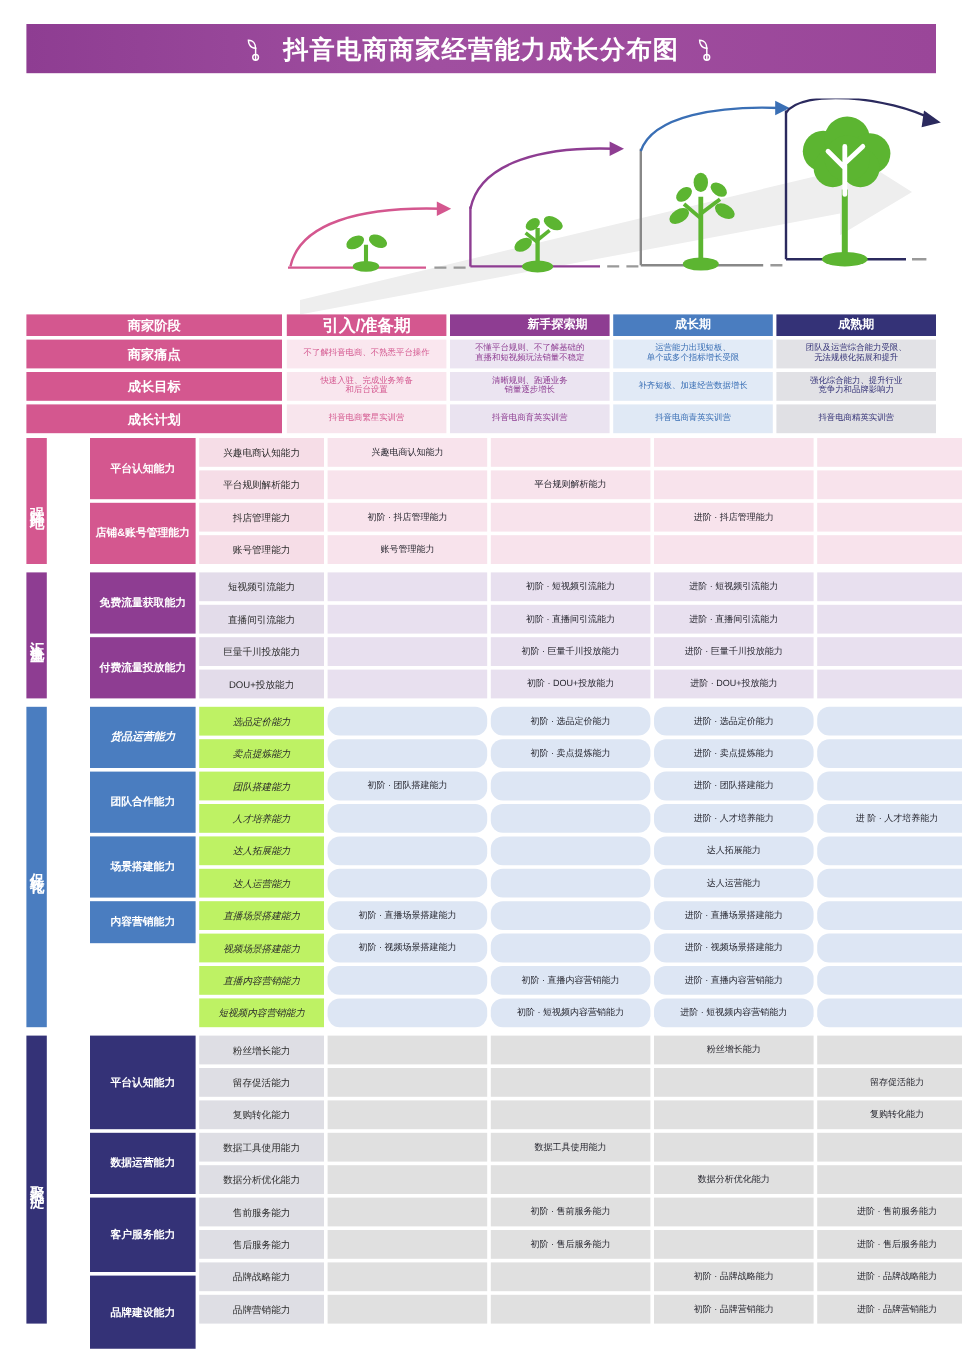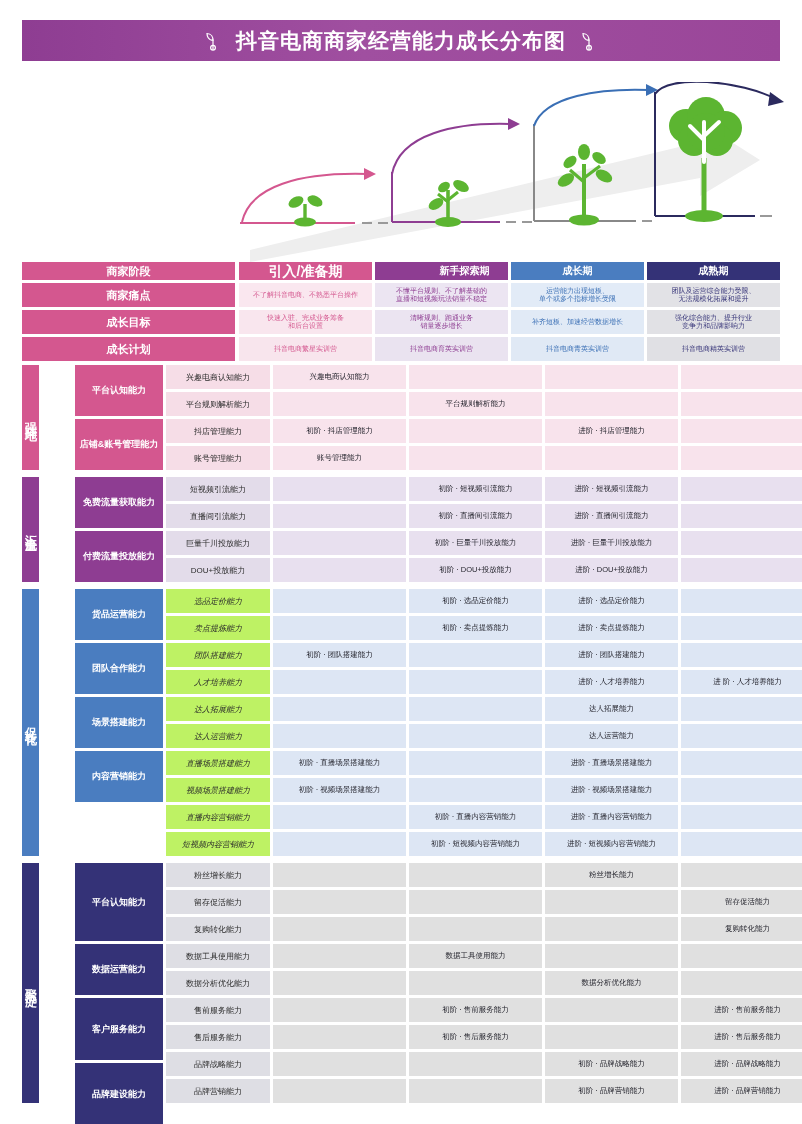--- a/index.html
+++ b/index.html
@@ -81,21 +81,21 @@
   .g-blue  .grp-box, .g-blue  .sub-box { background: #4a7dc0; }
   .g-navy  .grp-box, .g-navy  .sub-box { background: #343277; }
 
   .g-pink .cap-box { background: #f6dde7; }
   .g-purp .cap-box { background: #e3dcea; }
   .g-blue .cap-box { background: #bef264; font-style: italic; }
   .g-navy .cap-box { background: #dedee4; }
 
   .g-pink .cell { background: #f8e3ec; }
   .g-purp .cell { background: #e8e0ef; }
-  .g-blue .cell { background: #dde6f4; }
+  .g-blue .cell { background: #dde6f4; border-radius: 10px; }
   .g-navy .cell { background: #e0e0e0; }
 </style>
 </head>
 <body>
 
 <div id="title-bar">
   <svg class="sprout-glyph" viewBox="0 0 24 26">
     <path d="M12 25 L12 11" stroke="#fff" stroke-width="1.6" fill="none"></path>
     <path d="M12 12 C5 12 4 5 4 3 C10 3 12 8 12 12Z" fill="none" stroke="#fff" stroke-width="1.6"></path>
     <circle cx="12" cy="22" r="3.2" fill="none" stroke="#fff" stroke-width="1.6"></circle>
@@ -287,24 +287,24 @@
             <div class="cell">进阶 · DOU+投放能力</div>
             <div class="cell"></div>
           </div>
         </div>
       </div>
       <div class="body-wrap g-blue">
         <div class="grp-col">
           <div class="grp-box" style="height: 267px;">促转化</div>
         </div>
         <div class="sub-col">
-          <div class="sub-box" style="height: 51px;">货品运营能力</div>
+          <div class="sub-box" style="height: 51px; font-style: italic;">货品运营能力</div>
           <div class="sub-box" style="height: 51px;">团队合作能力</div>
           <div class="sub-box" style="height: 51px;">场景搭建能力</div>
-          <div class="sub-box" style="height: 51px; font-family: Liberation Serif, serif;">内容营销能力</div>
+          <div class="sub-box" style="height: 35px; font-family: Liberation Serif, serif;">内容营销能力</div>
         </div>
         <div class="cap-col" style="width: 104px; flex: 0 0 104px;">
           <div class="cap-box">选品定价能力</div>
           <div class="cap-box">卖点提炼能力</div>
           <div class="cap-box">团队搭建能力</div>
           <div class="cap-box">人才培养能力</div>
           <div class="cap-box">达人拓展能力</div>
           <div class="cap-box">达人运营能力</div>
           <div class="cap-box">直播场景搭建能力</div>
           <div class="cap-box">视频场景搭建能力</div>

